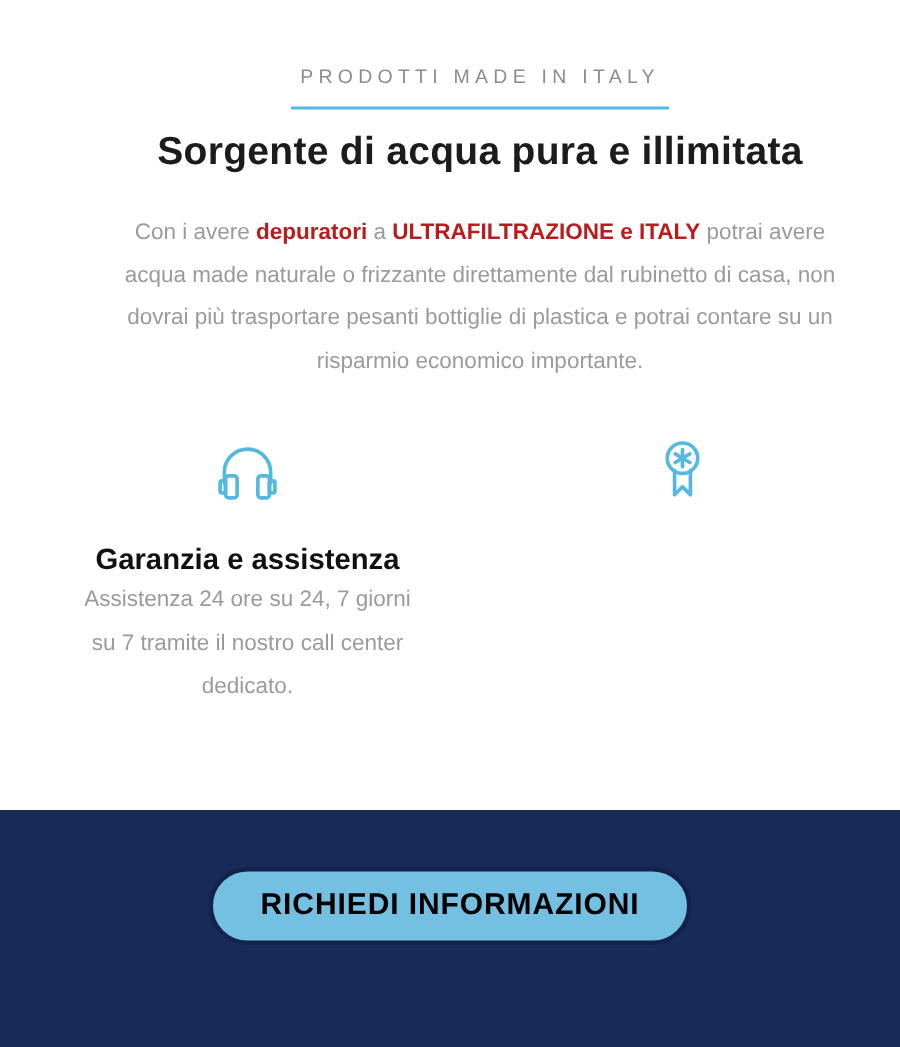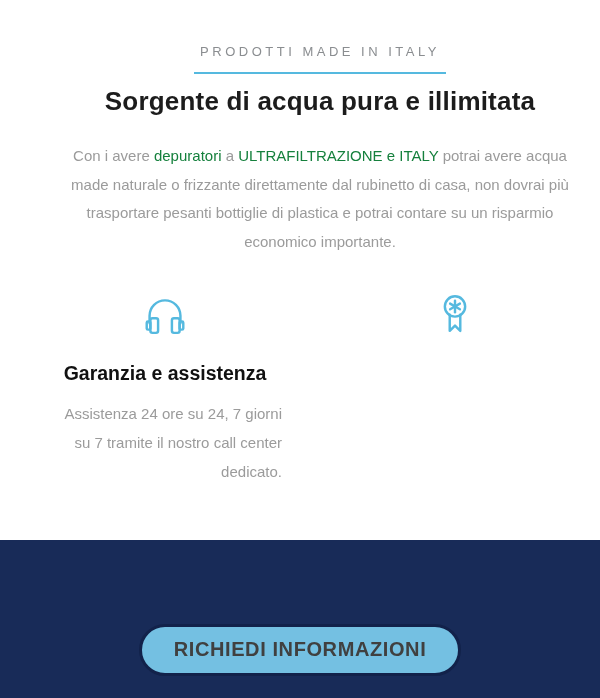--- a/index.html
+++ b/index.html
@@ -36,21 +36,21 @@
     letter-spacing: 0.2px;
   }
   .intro {
     margin: 25px auto 0 auto;
     width: 505px;
     font-size: 15px;
     line-height: 28.5px;
     color: #9b9b9b;
     text-align: center;
   }
-  .intro b { color: #15803d; font-weight: normal; }
+  .intro b { color: #b91c1c; font-weight: bold; }
 
   
   .features {
     margin-top: 33px;
     display: flex;
     padding-left: 20px;
   }
   .feature {
     width: 50%;
     text-align: center;
@@ -58,41 +58,39 @@
   }
   .feature-icon { width: 52px; height: 52px; display: inline-block; }
   .feature-icon svg { width: 52px; height: 52px; display: block; }
   .feature-title {
     margin-top: 17px;
     font-size: 19.5px;
     font-weight: bold;
     color: #111111;
   }
   .feature-text {
-    margin-top: 14px;
     font-size: 15px;
     line-height: 29px;
     color: #9b9b9b;
-    text-align: right;
   }
 
   
   .cta-section {
     margin-top: auto;
     height: 158px;
     background: #182b58;
     text-align: center;
   }
   .cta-button {
-    margin-top: 84px;
+    margin-top: 38px;
     display: inline-block;
     background: #74c0e2;
     border: 3px solid #12224a;
     border-radius: 27px;
-    color: #404040;
+    color: #000000;
     font-family: "Liberation Sans", "DejaVu Sans", sans-serif;
     font-size: 20px;
     font-weight: bold;
     letter-spacing: 0.6px;
     padding: 11px 32px 12px 32px;
     cursor: pointer;
   }
 </style>
 </head>
 <body>

